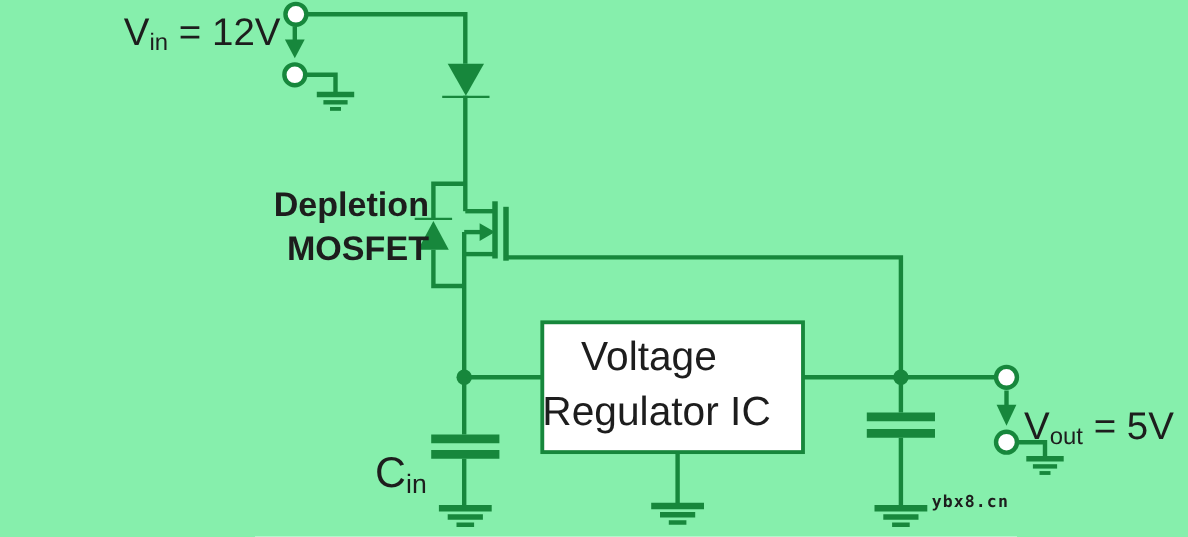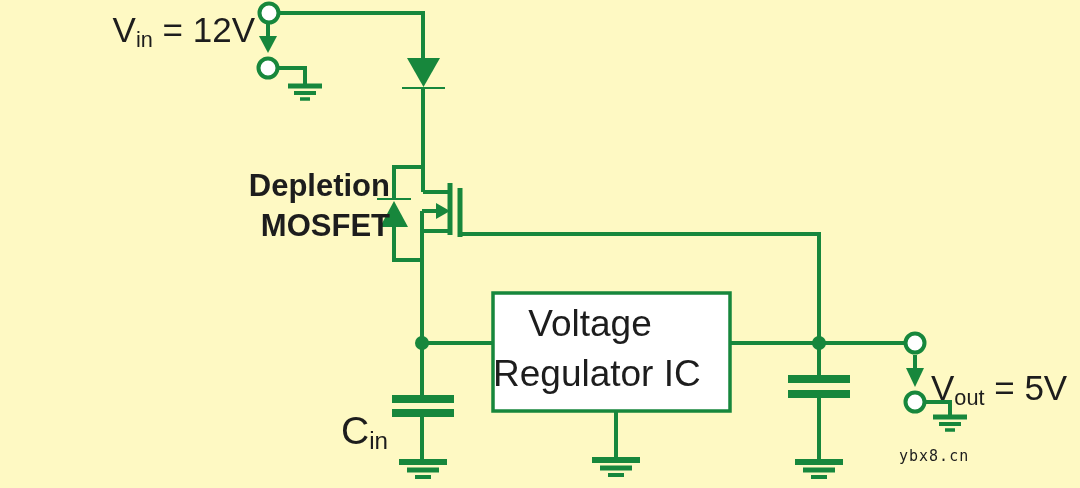--- a/index.html
+++ b/index.html
@@ -1,18 +1,18 @@
 <!DOCTYPE html>
 <html style="--green: #17873C; --text: #1d1d1d;"><head>
 <meta charset="utf-8">
 <style>
   :root { --green:#17873C; --text:#1d1d1d; }
   html,body { margin:0; padding:0; background:#fff; }
   .stage {
-    position:relative; width:1080px; height:488px; background:#fef9c3;
+    position:relative; width:1080px; height:488px; background:#86efac;
     font-family:"Liberation Sans", sans-serif; color:var(--text);
     overflow:hidden;
   }
   .stage svg { position:absolute; left:0; top:0; }
 
   
   .w   { stroke:var(--green); stroke-width:4;   fill:none; }
   .w5  { stroke:var(--green); stroke-width:5;   fill:none; }
   .thin{ stroke:var(--green); stroke-width:2;   fill:none; }
   .bar { stroke:var(--green); stroke-width:8;   fill:none; }
@@ -29,21 +29,21 @@
   
   .lbl { position:absolute; color:var(--text); white-space:nowrap; }
   .lbl sub { font-size:0.62em; vertical-align:-0.22em; }
   .vin   { left:60px;  top:10px;  width:195px; text-align:right;  font-size:35px; }
   .surge { left:0px;   top:54px;  width:260px; text-align:center; font-size:36px; line-height:52px; white-space:normal; }
   .mosfet{ left:235px; top:166px; width:155px; text-align:right; font-size:31px; line-height:40px; white-space:normal;font-weight:bold; }
   .reg   { left:493px; top:299px; width:194px; text-align:center; font-size:37px; line-height:50px; }
   .cin   { left:341px; top:409px; font-size:39px;text-align:center; }
   .cout  { left:836px; top:406px; font-size:39px; }
   .vout  { left:931px; top:368px; font-size:35px; }
-  .mark  { left:899px; top:447px; font-size:15px; font-weight:normal;
+  .mark  { left:847px; top:447px; font-size:15px; font-weight:bold;
            font-family:"DejaVu Sans Mono", monospace; letter-spacing:1px; }
 </style>
 </head>
 <body>
 
 <div class="stage">
 
   <svg width="1080" height="488" viewBox="0 0 1080 488">
 
     <circle class="term" cx="269" cy="13" r="9.5"></circle>

